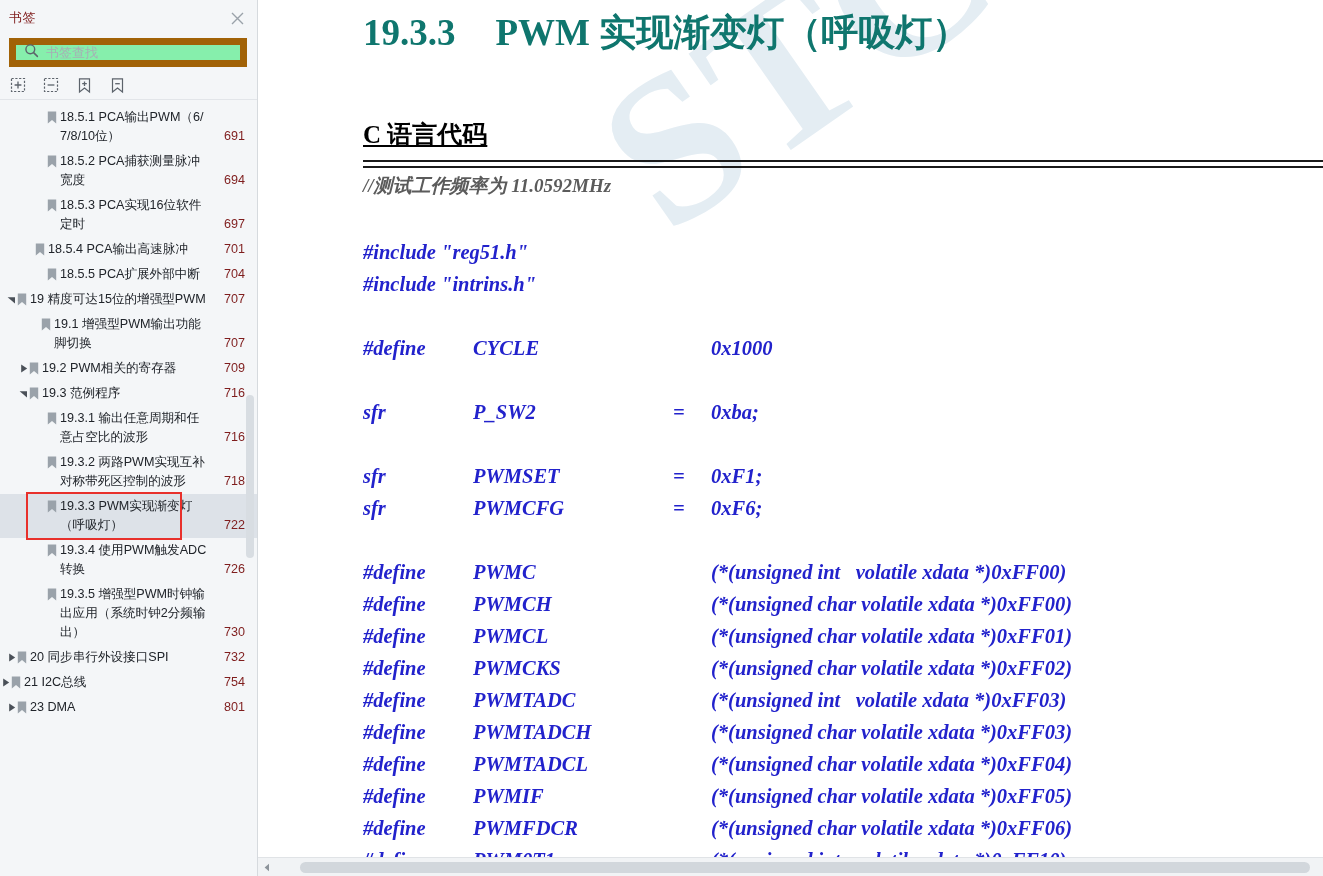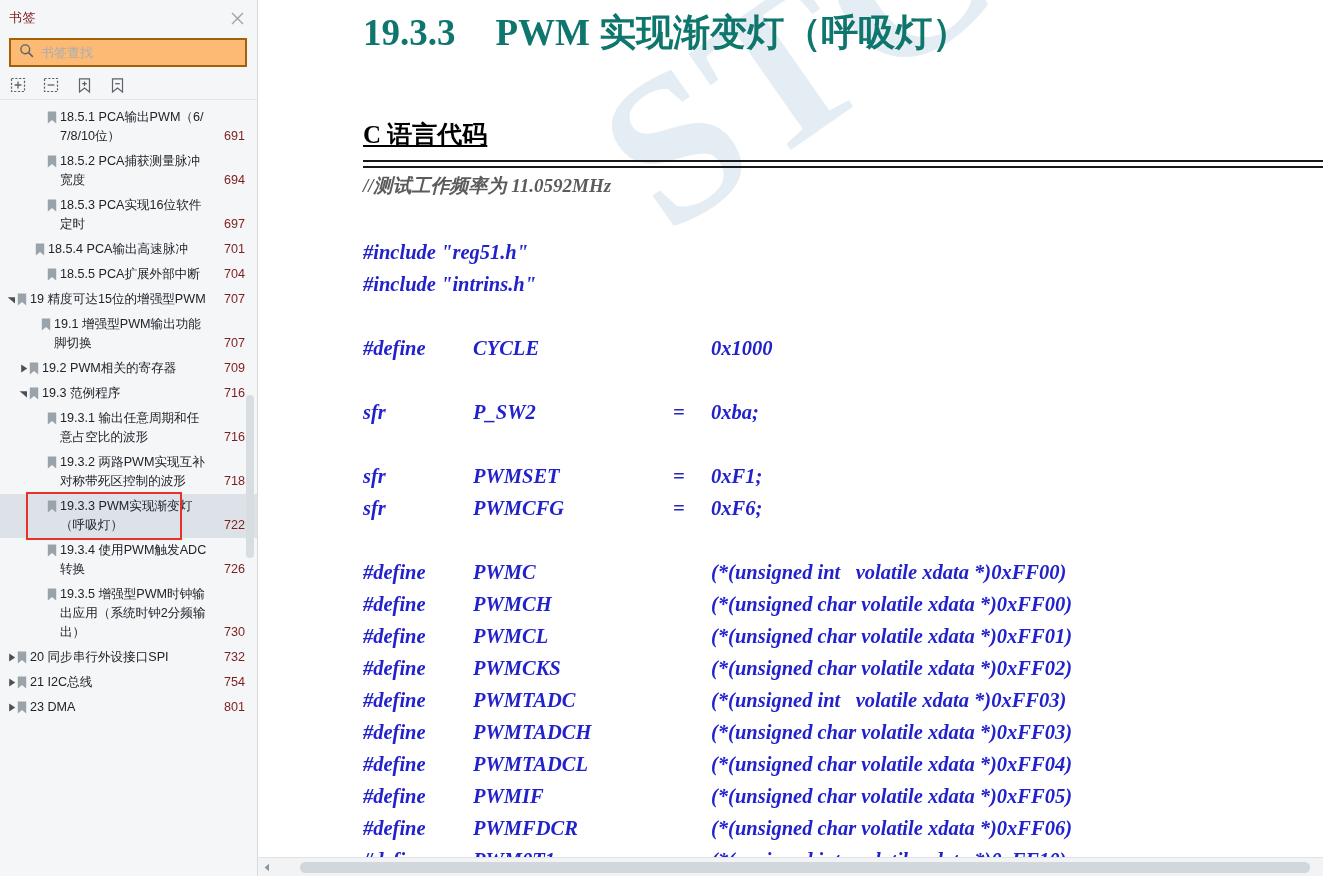--- a/index.html
+++ b/index.html
@@ -32,22 +32,22 @@
   .sb-close {
     position: absolute; right: 10px; top: 8px;
     width: 20px; height: 20px;
     display: flex; align-items: center; justify-content: center;
     cursor: pointer;
   }
   .sb-close svg { display: block; }
 
   .sb-search-wrap { padding: 2px 10px 0 9px; }
   .sb-search {
-    height: 29px; background: #fdba74;
-    border: 2px solid #a16207;
+    height: 29px; background: #86efac;
+    border: 7px solid #a16207;
     display: flex; align-items: center;
     padding: 0 8px;
     gap: 7px;
   }
   .sb-search .mag { flex: 0 0 auto; display:block; }
   .sb-search input {
     border: 0; outline: 0; background: transparent;
     font-family: "Liberation Sans", sans-serif;
     font-size: 13px; color: #3c4146;
     width: 100%;
@@ -455,21 +455,21 @@
             </svg>
           </span>
           <span class="ti-bm">
             <svg width="10" height="13" viewBox="0 0 10 13">
               <path d="M0.8 0.6 H9.2 V12.4 L5 9.1 L0.8 12.4 Z" fill="#9aa2aa"></path>
             </svg>
           </span>
           <span class="ti-label">20 同步串行外设接口SPI</span>
           <span class="ti-page">732</span>
         </div>
-        <div class="tree-item" style="padding-left: 6px;">
+        <div class="tree-item" style="">
           <span class="ti-arrow">
             <svg width="9" height="9" viewBox="0 0 9 9">
               <path d="M2.2 0.6 L8.2 4.5 L2.2 8.4 Z" fill="#4a5058"></path>
             </svg>
           </span>
           <span class="ti-bm">
             <svg width="10" height="13" viewBox="0 0 10 13">
               <path d="M0.8 0.6 H9.2 V12.4 L5 9.1 L0.8 12.4 Z" fill="#9aa2aa"></path>
             </svg>
           </span>

